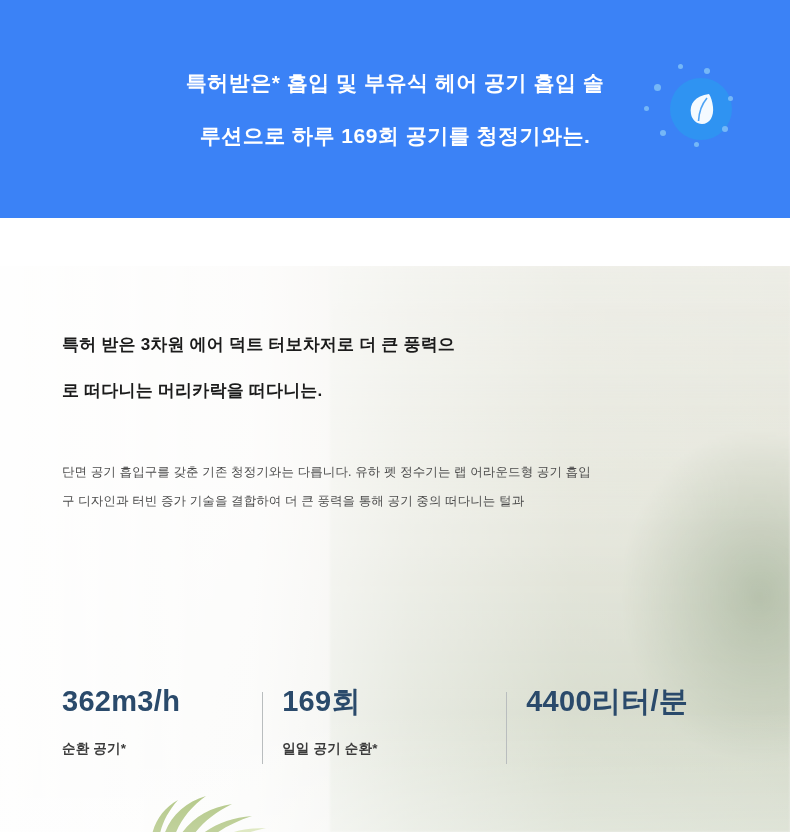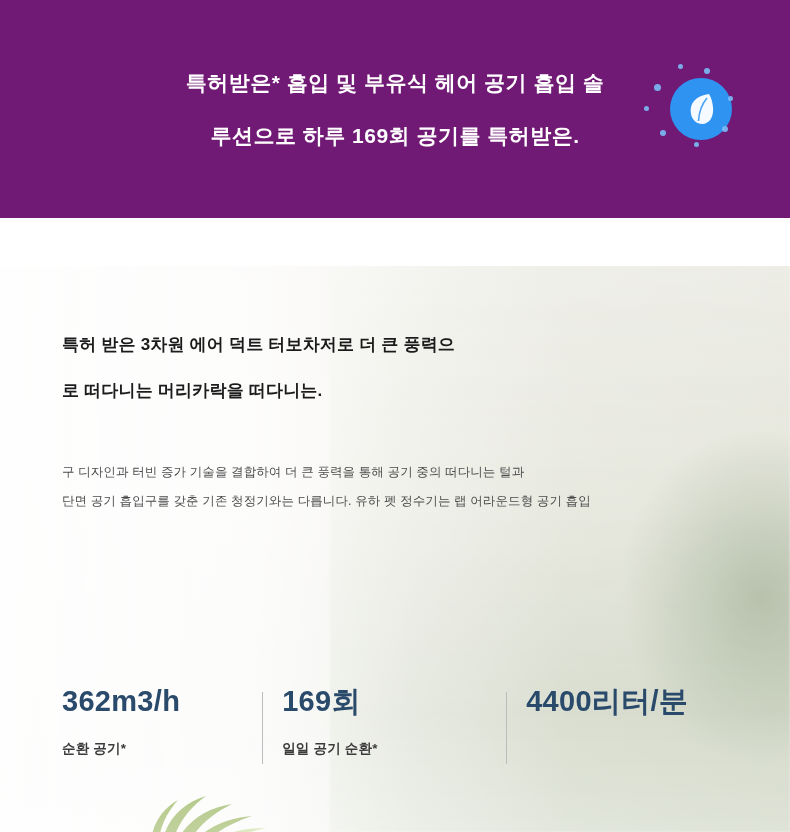--- a/index.html
+++ b/index.html
@@ -18,21 +18,21 @@
     width: 790px;
     height: 832px;
     overflow: hidden;
   }
 
   
   .hero {
     position: relative;
     width: 790px;
     height: 218px;
-    background: #701a75;
+    background: #3b82f6;
     overflow: hidden;
   }
   .hero-text {
     position: absolute;
     left: 0;
     top: 0;
     width: 790px;
     height: 218px;
     display: flex;
     flex-direction: column;
@@ -211,21 +211,21 @@
   .stat-3 { width: 214px; }
 </style>
 </head>
 <body>
 
 <div class="page">
 
   <div class="hero">
     <div class="hero-text">
       <div class="hero-line">특허받은* 흡입 및 부유식 헤어 공기 흡입 솔</div>
-      <div class="hero-line">루션으로 하루 169회 공기를 특허받은.</div>
+      <div class="hero-line">루션으로 하루 169회 공기를 청정기와는.</div>
     </div>
 
     <div class="hero-badge">
       <div class="circle"></div>
       <svg class="leaf" viewBox="0 0 30 36">
         <path d="M23 3 C9 5 3 13 5 23 C6 29 11 33 16 33 C24 33 28 25 27 16 C26.4 10.5 25 6 23 3 Z" fill="#ffffff" opacity="0.95"></path>
         <path d="M21 7 C16 13 13 21 12.5 30" stroke="#2f93f2" stroke-width="1.6" fill="none" opacity="0.85"></path>
       </svg>
       <span class="dot" style="left:-16px; top:6px; width:7px; height:7px;"></span>
       <span class="dot" style="left:-26px; top:28px; width:5px; height:5px;"></span>
@@ -257,22 +257,22 @@
       </g>
     </svg>
     <div class="bg-bottomfade"></div>
 
     <div class="content">
       <div class="headline">
         <div>특허 받은 3차원 에어 덕트 터보차저로 더 큰 풍력으</div>
         <div>로 떠다니는 머리카락을 떠다니는.</div>
       </div>
       <div class="body-copy">
+        <div>단면 공기 흡입구를 갖춘 기존 청정기와는 다릅니다. 유하 펫 정수기는 랩 어라운드형 공기 흡입</div>
         <div>구 디자인과 터빈 증가 기술을 결합하여 더 큰 풍력을 통해 공기 중의 떠다니는 털과</div>
-        <div>단면 공기 흡입구를 갖춘 기존 청정기와는 다릅니다. 유하 펫 정수기는 랩 어라운드형 공기 흡입</div>
       </div>
     </div>
 
     <div class="stats">
       <div class="stat stat-1">
         <div class="stat-value">362m3/h</div>
         <div class="stat-label">순환 공기*</div>
       </div>
       <div class="stat stat-2">
         <span class="divider"></span>

